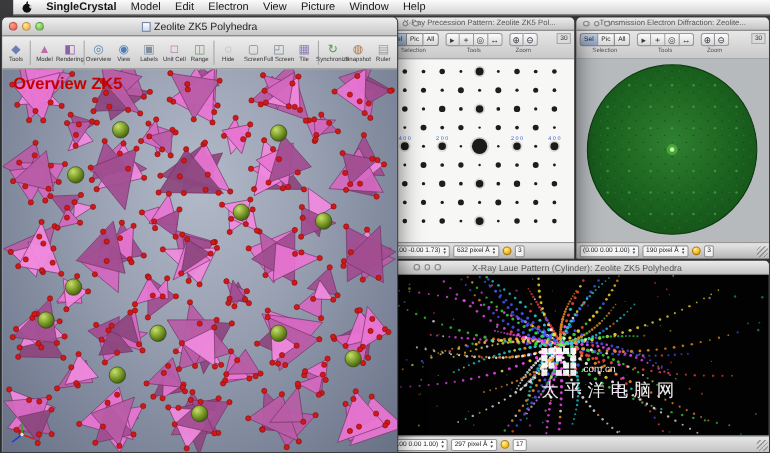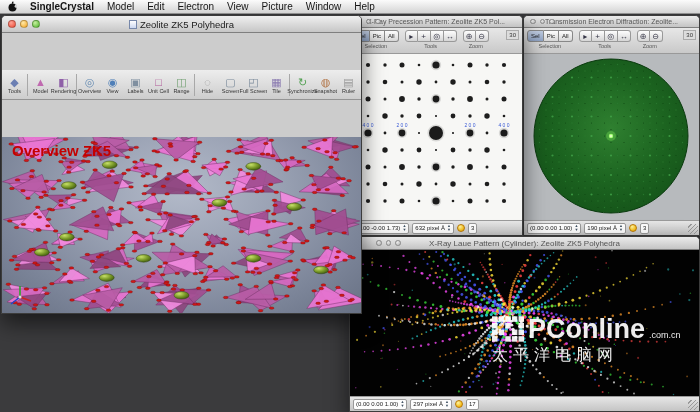--- a/index.html
+++ b/index.html
@@ -1,21 +1,21 @@
 <!DOCTYPE html>
 <html><head>
 <meta charset="utf-8">
 <style>
   * { box-sizing: border-box; margin: 0; padding: 0; }
   html, body { width: 700px; height: 412px; }
   body { position: relative; background: #3b3b3d; font-family: "Liberation Sans", sans-serif; overflow: hidden; }
   button { font-family: inherit; cursor: default; }
 
   
-  .menubar { position: absolute; top: 0; left: 0; right: 0; height: 14px;
+  .menubar { position: absolute; top: 0; left: 12px; right: 0; height: 14px;
     background: linear-gradient(#fbfbfb, #d4d4d4); border-bottom: 1px solid #8f8f8f;
     display: flex; align-items: center; padding: 0 8px; gap: 13px; font-size: 10px; color: #151515; z-index: 60; }
   .menu-item { white-space: nowrap; }
   .menu-app { font-weight: bold; }
   .apple-wrap { display: flex; align-items: center; }
 
   
   .window { position: absolute; border: 1px solid #3c3c3c; border-radius: 5px 5px 0 0;
     box-shadow: 0 10px 22px rgba(0,0,0,.55); display: flex; flex-direction: column; overflow: hidden; background: #ccc; }
   .titlebar { height: 17px; background: linear-gradient(#f0f0f0, #c6c6c6); border-bottom: 1px solid #7f7f7f;
@@ -23,21 +23,21 @@
   .lights { display: flex; gap: 4px; margin-left: 6px; position: relative; z-index: 2; }
   .light { width: 8px; height: 8px; border-radius: 50%; border: 1px solid rgba(0,0,0,.25); }
   .light.red    { background: radial-gradient(circle at 35% 30%, #ffa396, #ee4b36); }
   .light.yellow { background: radial-gradient(circle at 35% 30%, #ffe9a8, #f5a623); }
   .light.green  { background: radial-gradient(circle at 35% 30%, #c7f0a0, #4fb52b); }
   .title { position: absolute; left: 0; right: 0; text-align: center; font-size: 9.5px; color: #222;
     display: flex; justify-content: center; align-items: center; gap: 3px; white-space: nowrap; }
   .doc-icon { width: 8px; height: 9px; background: linear-gradient(#ffffff, #cdd8f0); border: 1px solid #7788aa; display: inline-block; }
 
   
-  #win-main { left: 1px; top: 15px; width: 361px; height: 299px; z-index: 20; gap: 37px; }
+  #win-main { left: 1px; top: 15px; width: 361px; height: 397px; z-index: 20; }
   .main-toolbar { height: 30px; background: linear-gradient(#ededed, #cdcdcd); border-bottom: 1px solid #949494;
     display: flex; align-items: center; padding: 0 1px; flex: 0 0 auto; }
   .tb-item { width: 23px; height: 28px; display: flex; flex-direction: column; align-items: center; justify-content: center; }
   .tb-icon { font-size: 11px; line-height: 12px; }
   .tb-label { font-size: 5.5px; color: #333; white-space: nowrap; }
   .tb-divider { width: 1px; height: 22px; background: #a8a8a8; margin: 0 1px; flex: 0 0 auto; }
   .viewport { flex: 1; position: relative; overflow: hidden;
     background: radial-gradient(ellipse at 50% 30%, #b3bac9 0%, #98a0b2 40%, #7b8498 75%, #687184 100%); }
   .viewport > svg.fill { position: absolute; inset: 0; width: 100%; height: 100%; }
   .vp-label { position: absolute; left: 10px; top: 5px; font-size: 15px; font-weight: bold; color: #c40000; z-index: 5; }
@@ -2549,17 +2549,16 @@
         <rect x="24" y="6" width="5" height="5" fill="#ffffff" opacity="0.92"></rect>
         <rect x="0" y="12" width="5" height="5" fill="#ffffff" opacity="0.92"></rect>
         <rect x="6" y="12" width="5" height="5" fill="#ffffff" opacity="0.92"></rect>
         <rect x="18" y="12" width="5" height="5" fill="#ffffff" opacity="0.92"></rect>
         <rect x="24" y="12" width="5" height="5" fill="#ffffff" opacity="0.92"></rect>
         <rect x="0" y="18" width="5" height="5" fill="#ffffff" opacity="0.92"></rect>
         <rect x="12" y="18" width="5" height="5" fill="#ffffff" opacity="0.92"></rect>
         <rect x="18" y="18" width="5" height="5" fill="#ffffff" opacity="0.92"></rect>
         <rect x="24" y="18" width="5" height="5" fill="#ffffff" opacity="0.92"></rect>
       </svg>
-    <span class="wm-brand">PConline</span>
     <span class="wm-domain">.com.cn</span>
   </div>
   <div class="wm-cn">太平洋电脑网</div>
 </div>
 
 </body></html>

